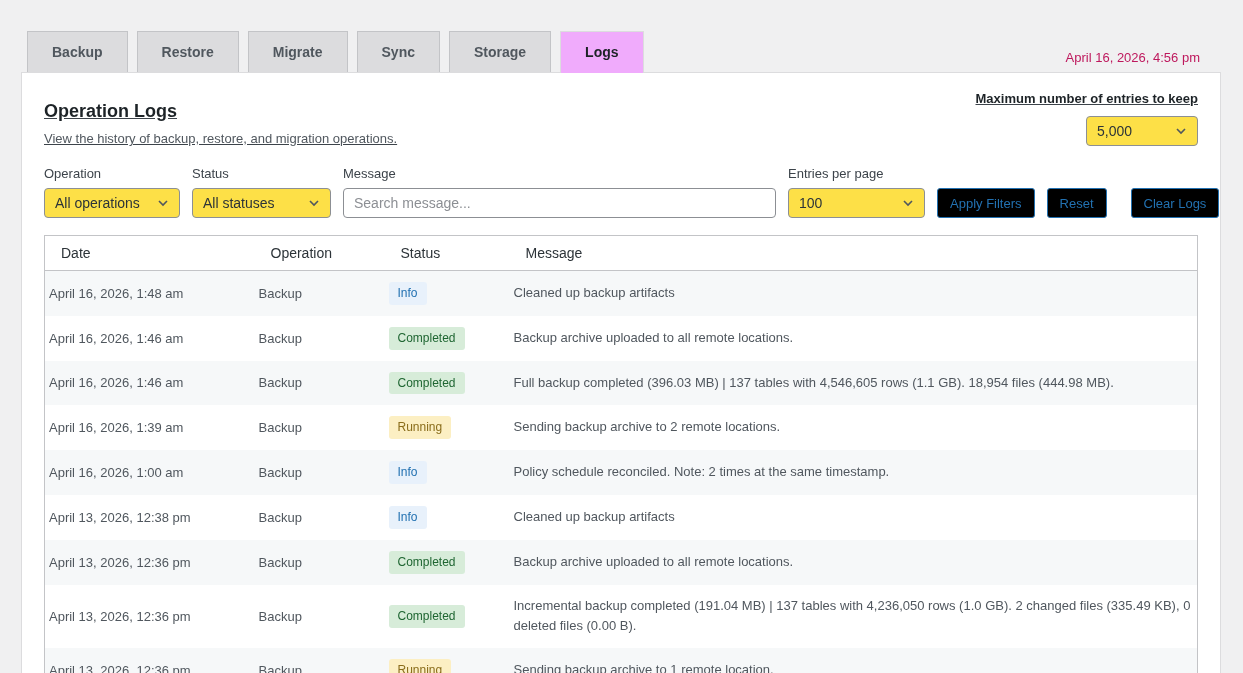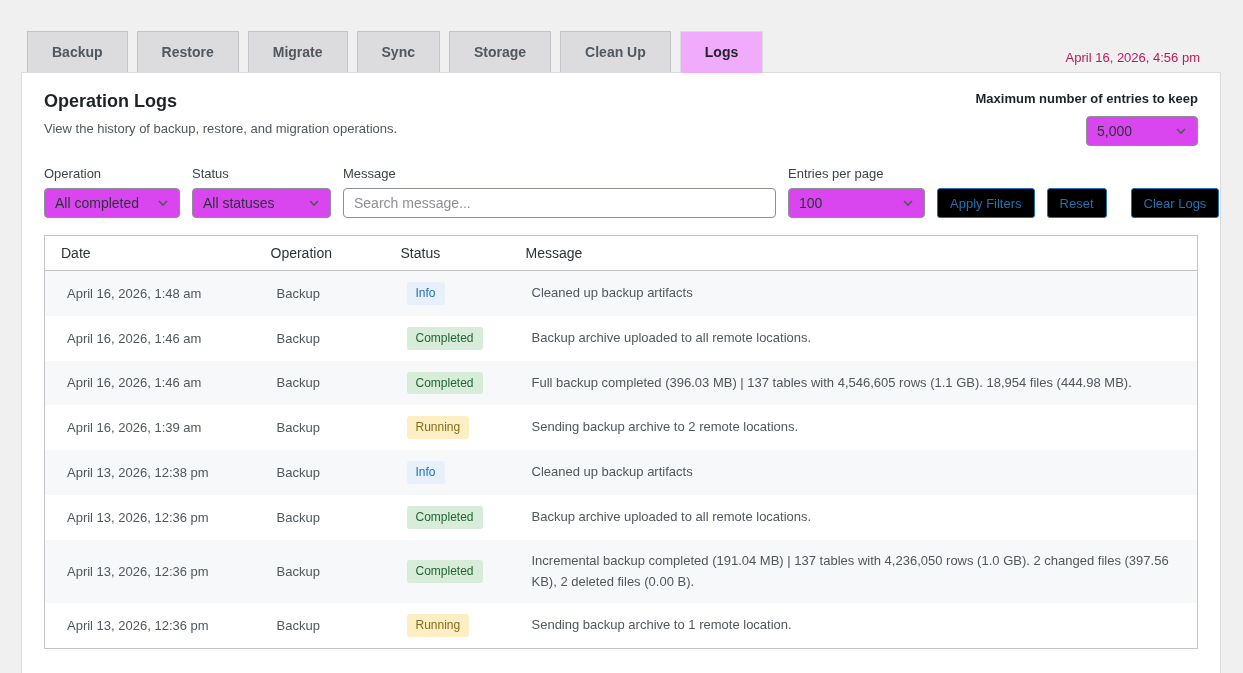--- a/index.html
+++ b/index.html
@@ -41,30 +41,30 @@
   .panel {
     position: relative;
     margin: 0 22px 0 21px;
     background: #ffffff;
     border: 1px solid #dcdcde;
     border-bottom: none;
     height: 601px;
     padding: 18px 22px 0 22px;
     overflow: hidden;
   }
-  .panel-header { display: flex; justify-content: space-between; align-items: flex-start; }
+  .panel-header { display: flex; justify-content: space-between; align-items: flex-end; text-decoration: underline; }
   .page-title { font-size: 18px; font-weight: 700; color: #1d2327; margin-bottom: 9px; }
   .page-subtitle { font-size: 13px; color: #50575e; }
   .header-right { text-align: right; }
   .max-entries-label { font-size: 13px; font-weight: 700; color: #1d2327; display: block; margin-bottom: 10px; }
 
   
   .select {
     display: inline-flex; align-items: center; justify-content: space-between;
-    height: 30px; background: #d946ef;
+    height: 30px; background: #fde047;
     border: 1px solid #8c8f94; border-radius: 4px;
     padding: 0 10px; font-size: 14px; color: #2c3338;
     cursor: pointer; gap: 8px;
   }
   .chevron { flex: 0 0 auto; display: inline-flex; }
   .filters {
     display: flex; align-items: flex-end; margin-top: 20px; gap: 12px;
   }
   .filter-group { display: flex; flex-direction: column; }
   .filter-label { font-size: 13px; color: #3c434a; margin-bottom: 7px; }
@@ -95,21 +95,21 @@
     border: 1px solid #c3c4c7;
     border-collapse: collapse;
     background: #fff;
   }
   .logs-table th {
     text-align: left; font-weight: 400; font-size: 14px; color: #2c3338;
     padding: 9px 16px; border-bottom: 1px solid #c3c4c7;
   }
   .logs-table td {
     font-size: 13px; color: #50575e;
-    padding: 11px 22px; vertical-align: middle;
+    padding: 11px 4px; vertical-align: middle;
   }
   .logs-table tbody tr:nth-child(odd) { background: #f6f8f9; }
   .col-date { width: 210px; }
   .col-op { width: 130px; }
   .col-status { width: 125px; }
   .td-msg { color: #3c434a; line-height: 1.6; padding-right: 14px; }
   .badge {
     display: inline-block; padding: 3px 9px; border-radius: 3px;
     font-size: 12px; line-height: 1.4;
   }
@@ -120,21 +120,20 @@
 </head>
 <body>
 
 <div class="topbar">
   <nav class="tabs" id="tab-bar">
       <a class="tab">Backup</a>
       <a class="tab">Restore</a>
       <a class="tab">Migrate</a>
       <a class="tab">Sync</a>
       <a class="tab">Storage</a>
-      <a class="tab">Clean Up</a>
       <a class="tab active">Logs</a>
     </nav>
   <div class="topdate">April 16, 2026, 4:56 pm</div>
 </div>
 
 <div class="panel">
 
   <div class="panel-header">
     <div>
       <h1 class="page-title">Operation Logs</h1>
@@ -150,21 +149,21 @@
             </svg>
         </span>
       </div>
     </div>
   </div>
 
   <div class="filters">
     <div class="filter-group">
       <span class="filter-label">Operation</span>
       <div class="select w-op">
-        <span>All completed</span>
+        <span>All operations</span>
         <span class="chevron">
           <svg width="12" height="12" viewBox="0 0 12 12">
               <path d="M2 4l4 4 4-4" fill="none" stroke="#50575e" stroke-width="1.6"></path>
             </svg>
         </span>
       </div>
     </div>
     <div class="filter-group">
       <span class="filter-label">Status</span>
       <div class="select w-st">
@@ -224,36 +223,42 @@
           <td><span class="badge badge-completed">Completed</span></td>
           <td class="td-msg">Full backup completed (396.03 MB) | 137 tables with 4,546,605 rows (1.1 GB). 18,954 files (444.98 MB).</td>
         </tr>
         <tr>
           <td>April 16, 2026, 1:39 am</td>
           <td>Backup</td>
           <td><span class="badge badge-running">Running</span></td>
           <td class="td-msg">Sending backup archive to 2 remote locations.</td>
         </tr>
         <tr>
+          <td>April 16, 2026, 1:00 am</td>
+          <td>Backup</td>
+          <td><span class="badge badge-info">Info</span></td>
+          <td class="td-msg">Policy schedule reconciled. Note: 2 times at the same timestamp.</td>
+        </tr>
+        <tr>
           <td>April 13, 2026, 12:38 pm</td>
           <td>Backup</td>
           <td><span class="badge badge-info">Info</span></td>
           <td class="td-msg">Cleaned up backup artifacts</td>
         </tr>
         <tr>
           <td>April 13, 2026, 12:36 pm</td>
           <td>Backup</td>
           <td><span class="badge badge-completed">Completed</span></td>
           <td class="td-msg">Backup archive uploaded to all remote locations.</td>
         </tr>
         <tr>
           <td>April 13, 2026, 12:36 pm</td>
           <td>Backup</td>
           <td><span class="badge badge-completed">Completed</span></td>
-          <td class="td-msg">Incremental backup completed (191.04 MB) | 137 tables with 4,236,050 rows (1.0 GB). 2 changed files (397.56 KB), 2 deleted files (0.00 B).</td>
+          <td class="td-msg">Incremental backup completed (191.04 MB) | 137 tables with 4,236,050 rows (1.0 GB). 2 changed files (335.49 KB), 0 deleted files (0.00 B).</td>
         </tr>
         <tr>
           <td>April 13, 2026, 12:36 pm</td>
           <td>Backup</td>
           <td><span class="badge badge-running">Running</span></td>
           <td class="td-msg">Sending backup archive to 1 remote location.</td>
         </tr>
       </tbody>
   </table>
 

